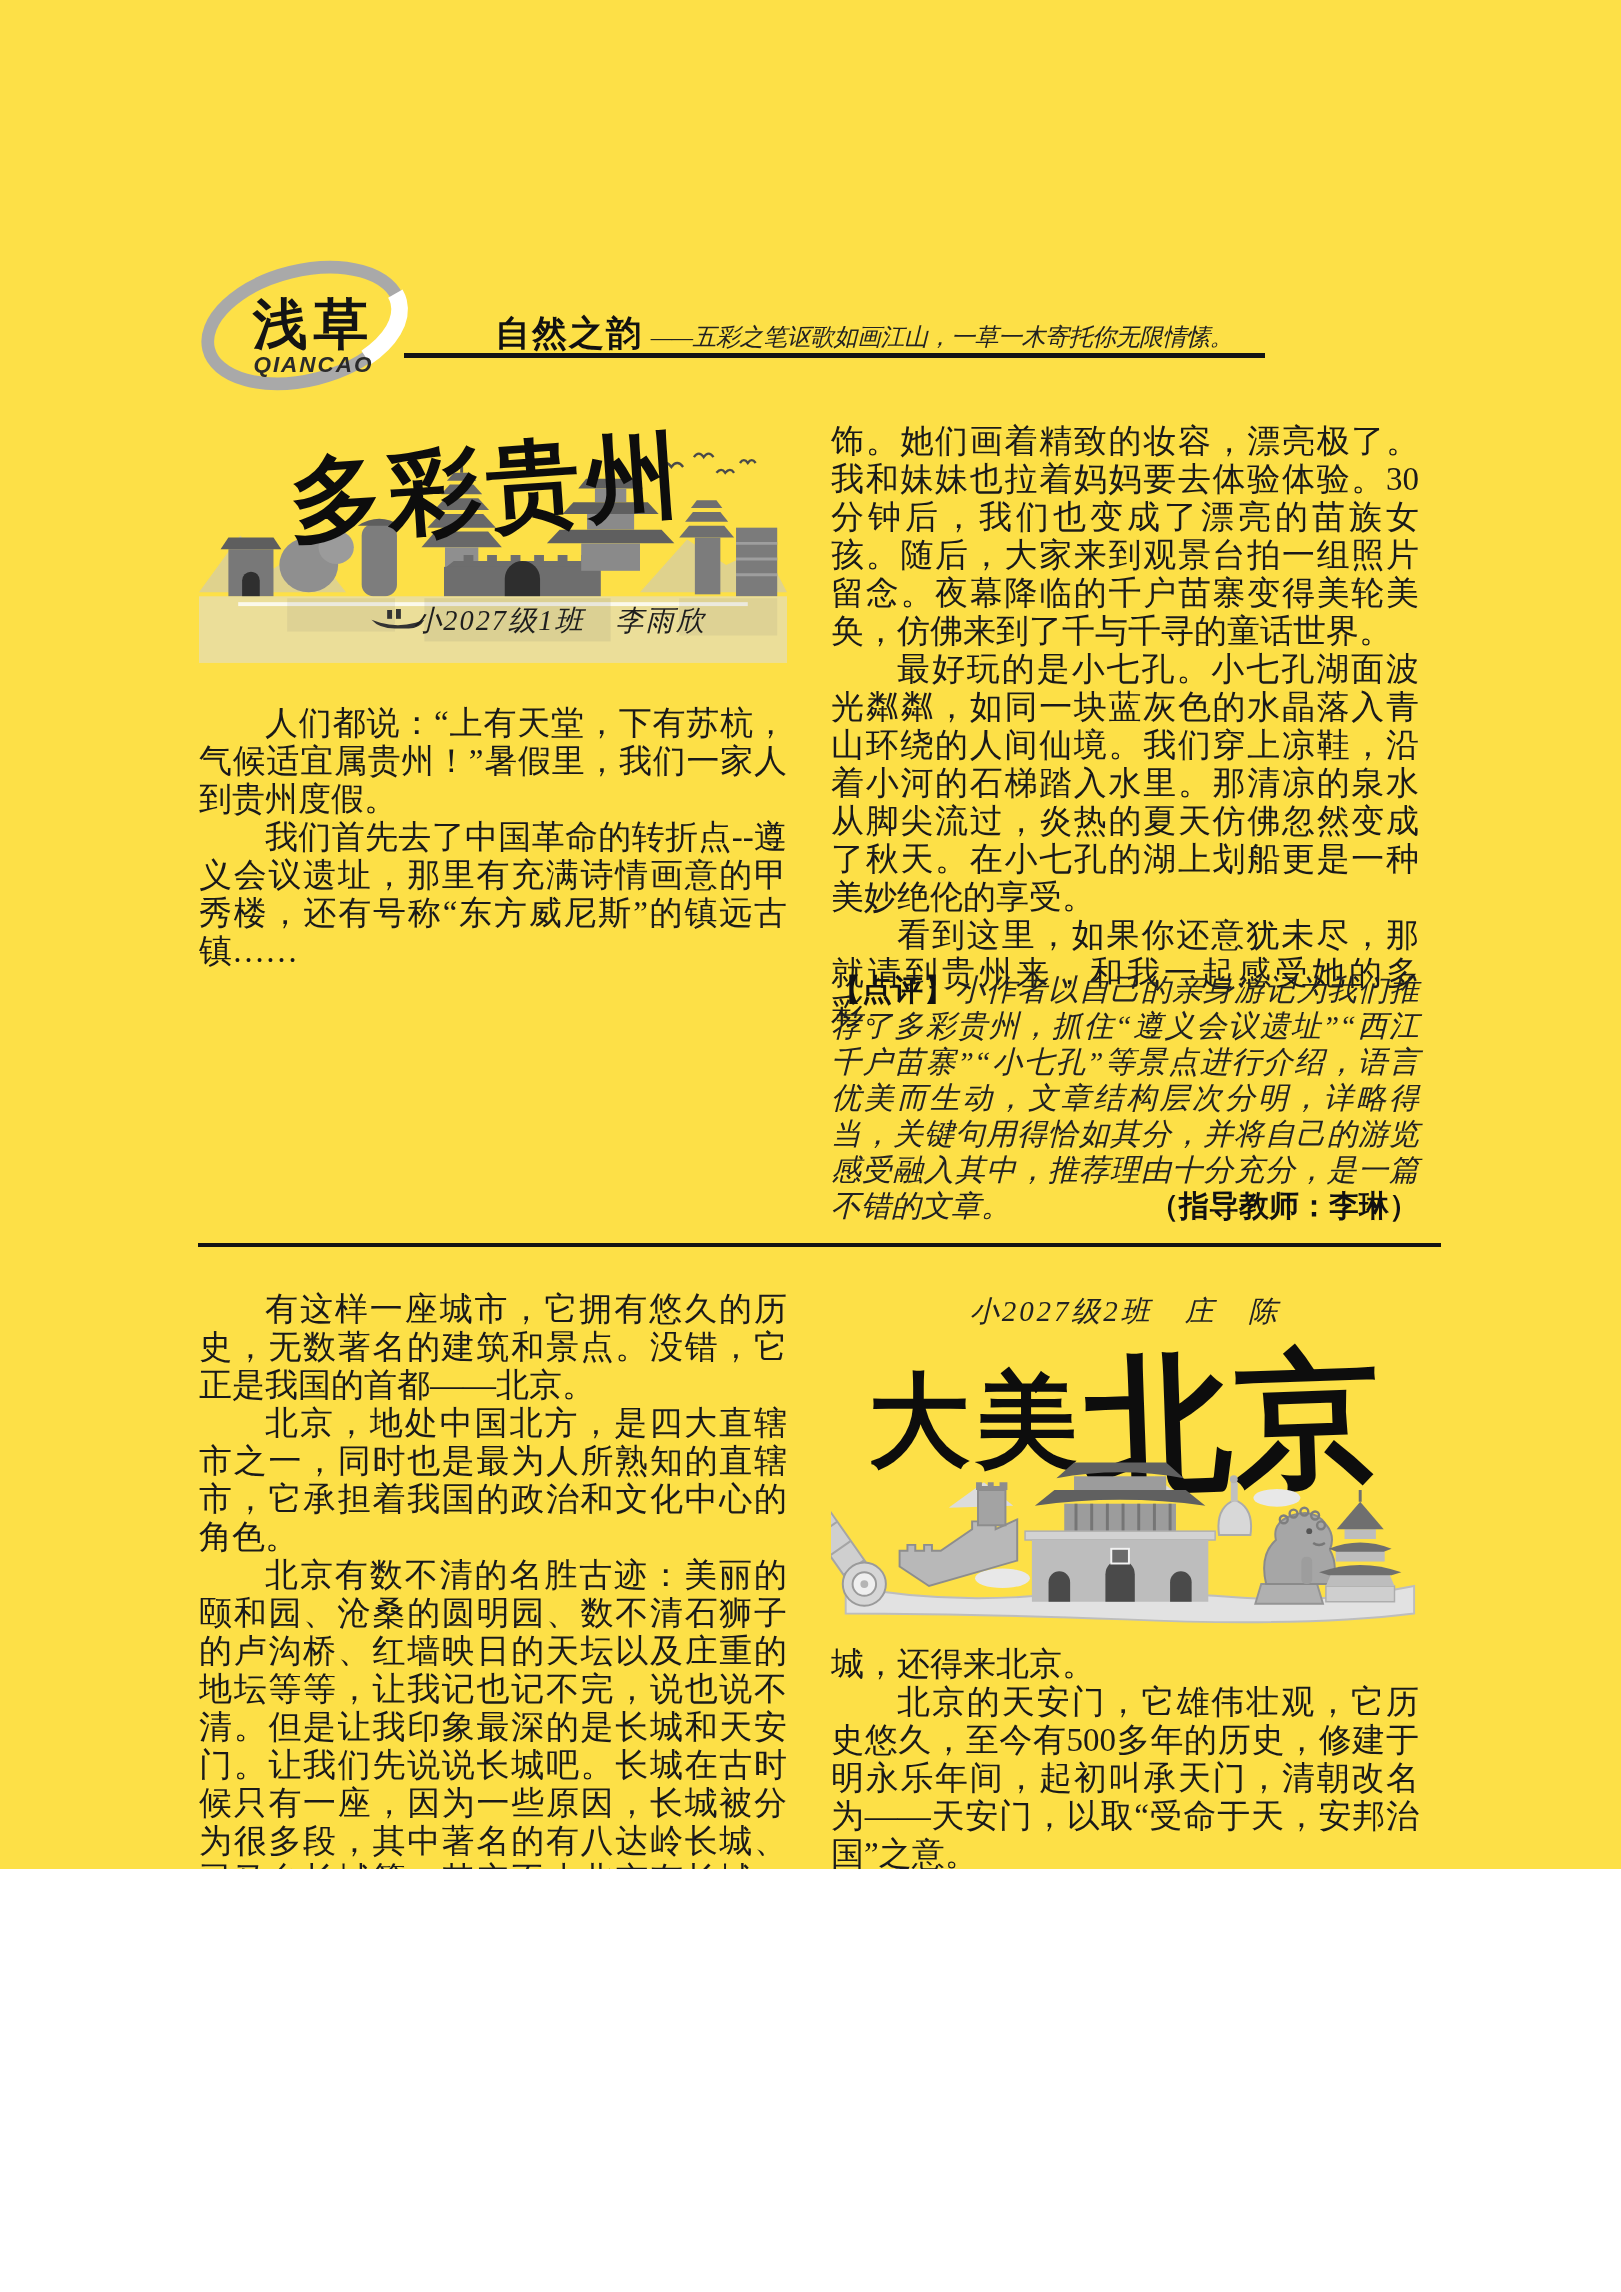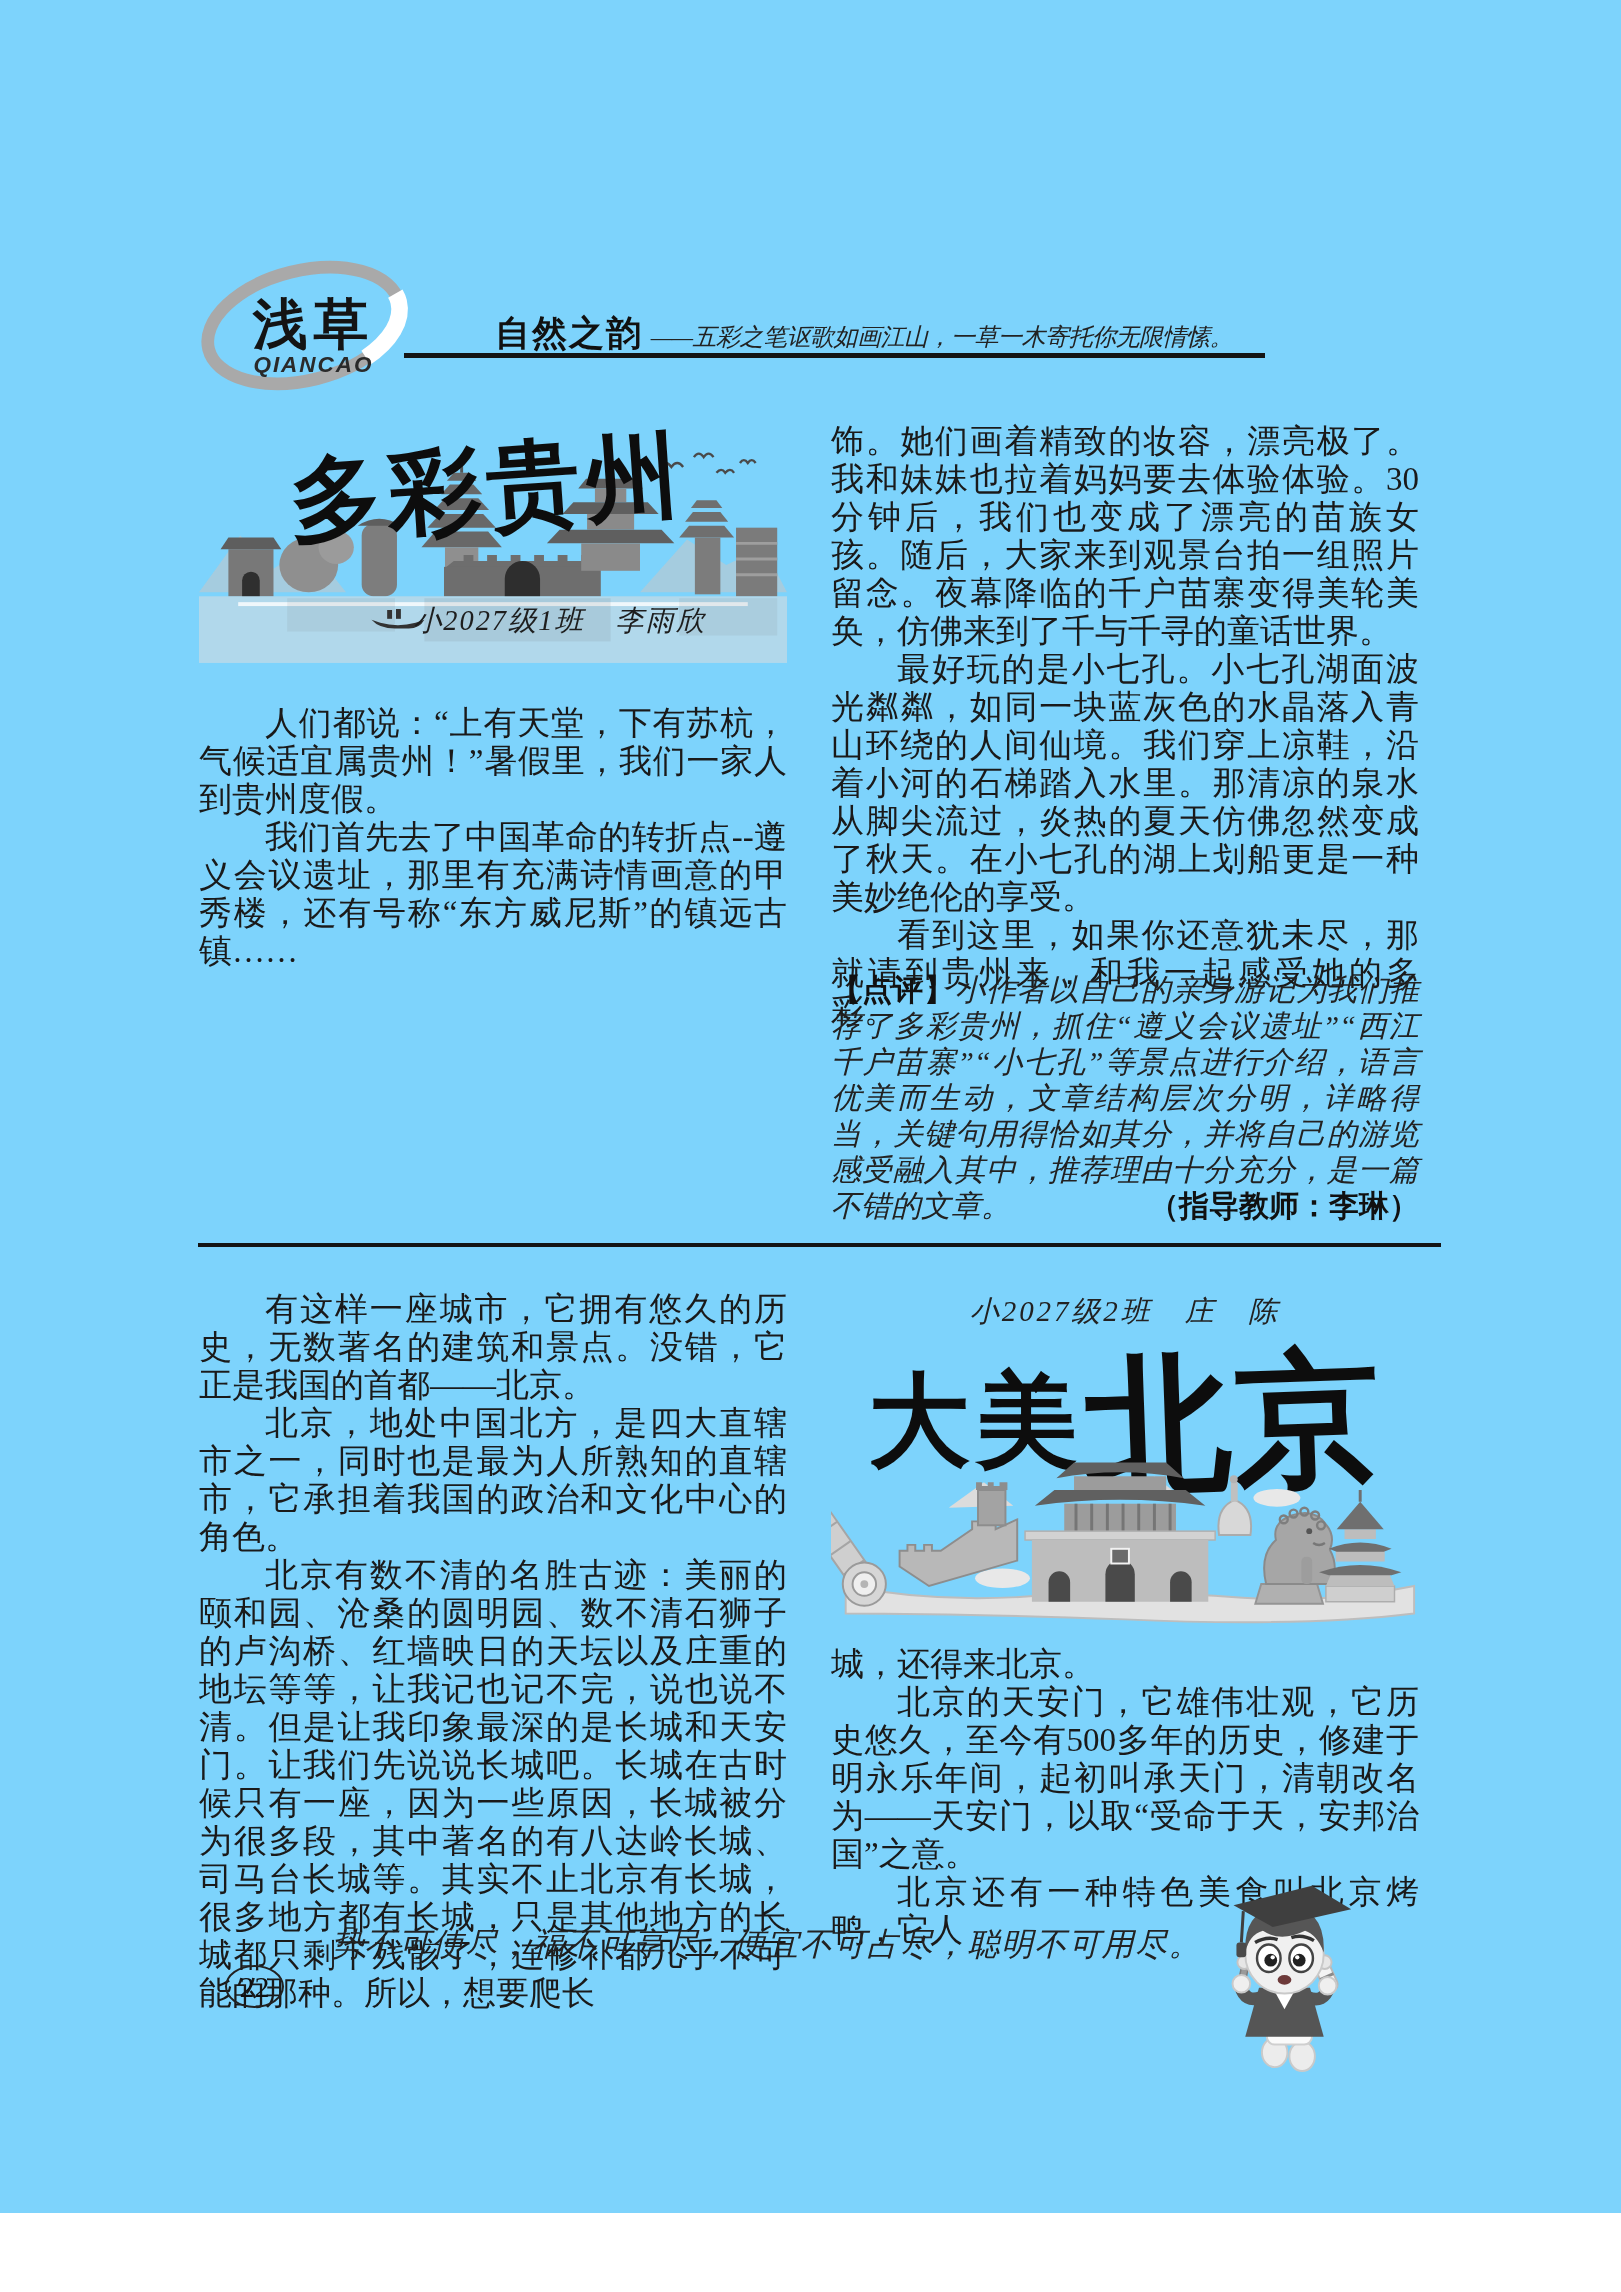--- a/index.html
+++ b/index.html
@@ -1,18 +1,18 @@
 <!DOCTYPE html>
 <html><head>
 <meta charset="utf-8">
 <style>
   html,body{margin:0;padding:0;background:#ffffff;}
   *{box-sizing:border-box;}
   .page{
-    position:relative;width:1621px;height:2213px;background:#7dd3fc;overflow:hidden;
+    position:relative;width:1621px;height:1869px;background:#fde047;overflow:hidden;
     font-family:"Liberation Serif","DejaVu Serif",serif;color:#1a1a1a;
   }
   .abs{position:absolute;}
 
   
   .sec-head{display:flex;align-items:baseline;white-space:nowrap;justify-content:flex-end;}
   .sec-title{font-family:"Liberation Sans","DejaVu Sans",sans-serif;font-weight:bold;font-size:35px;letter-spacing:2px;color:#111;}
   .sec-tag{font-style:italic;font-size:24px;margin-left:7.8px;color:#222;letter-spacing:-0.5px;}
   .rule,.divider{background:#141414;}
 

